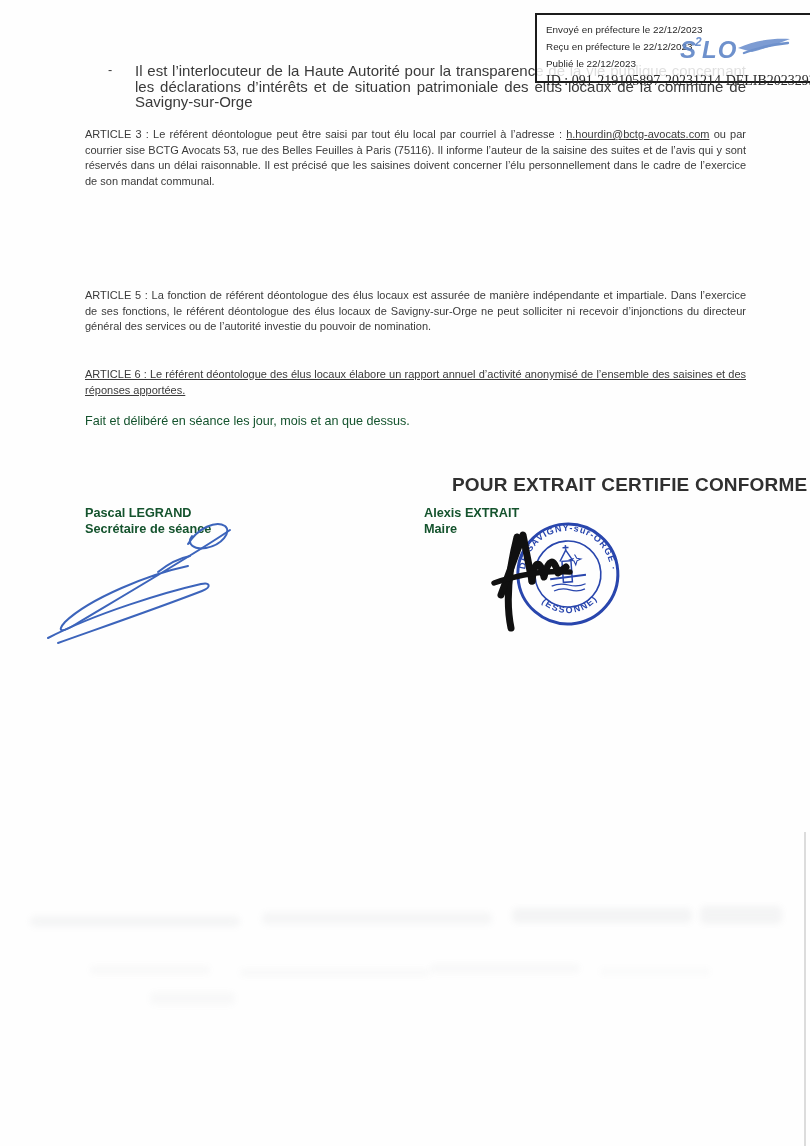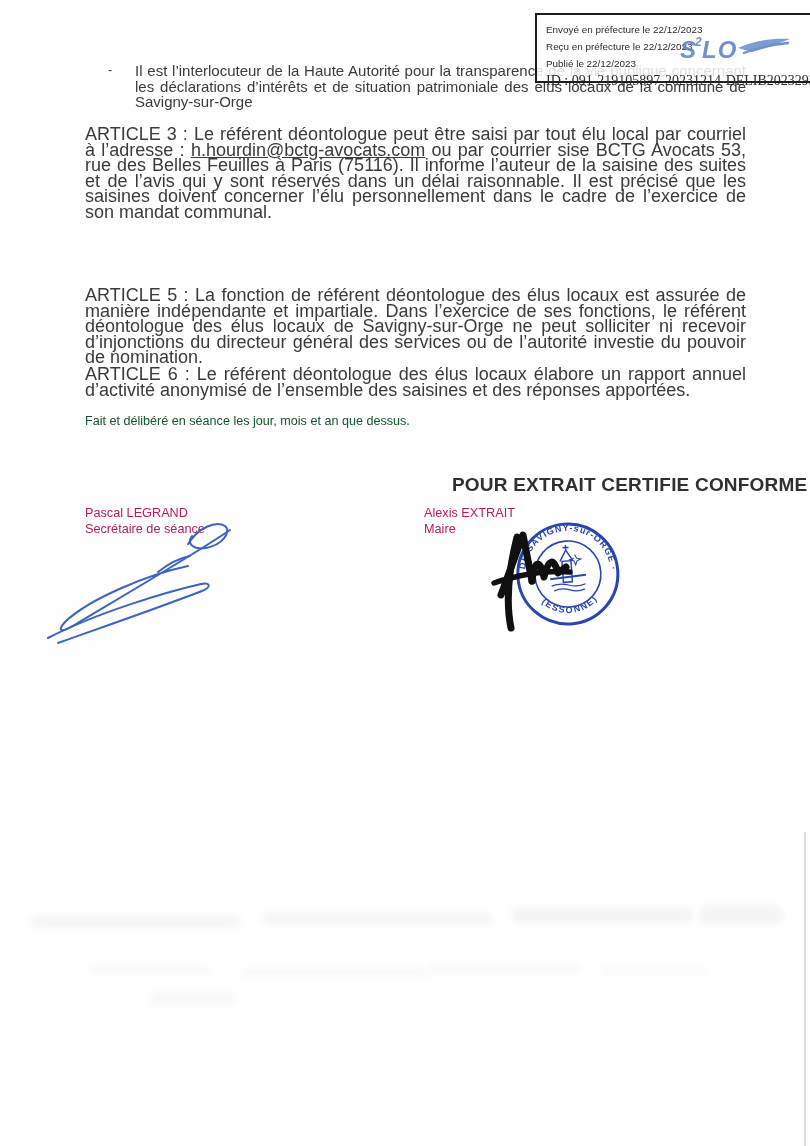--- a/index.html
+++ b/index.html
@@ -7,21 +7,21 @@
     position:relative;
     width:810px;height:1146px;
     background:#fefefe;
     overflow:hidden;
     font-family:"Liberation Sans","DejaVu Sans",sans-serif;
     color:#383838;
   }
   .para{
     position:absolute;
     left:85px;width:661px;
-    font-size:18px;line-height:15.5px;
+    font-size:11px;line-height:15.5px;
     text-align:justify;
     color:#3a3a3a;
     z-index:1;
   }
   .bullet-row{
     position:absolute;left:108px;top:63px;width:638px;
     display:flex;z-index:1;
   }
   .bullet-marker{
     width:27px;flex:0 0 27px;
@@ -30,21 +30,21 @@
   .bullet-text{
     flex:1;font-size:15px;line-height:15.5px;
     text-align:justify;color:#3a3a3a;
   }
   .email-link{text-decoration:underline;color:#3a3a3a;cursor:pointer;}
   .closing-line{position:absolute;left:85px;top:414px;font-size:12.6px;color:#14532d;z-index:1;}
   .cert-title{
     position:absolute;left:408px;top:474px;
     font-size:19px;font-weight:bold;color:#303030;letter-spacing:.2px;z-index:1;margin-left:44px;
   }
-  .sig-block{position:absolute;font-size:12.7px;font-weight:normal;color:#be185d;line-height:16px;z-index:1;}
+  .sig-block{position:absolute;font-size:12.7px;font-weight:bold;color:#14532d;line-height:16px;z-index:1;}
   .sig-left{left:85px;top:505px;}
   .sig-right{left:424px;top:505px;}
 
   
   .pref-box{
     position:absolute;left:535px;top:13px;width:294px;height:70px;
     border:2px solid #1c1c1c;
     background:rgba(255,255,255,0.84);
     box-sizing:border-box;
     z-index:5;
@@ -69,21 +69,21 @@
 <div class="page">
 
   <div class="bullet-row">
     <div class="bullet-marker">-</div>
     <div class="bullet-text">Il est l’interlocuteur de la Haute Autorité pour la transparence de la vie publique concernant les déclarations d’intérêts et de situation patrimoniale des élus locaux de la commune de Savigny-sur-Orge</div>
   </div>
 
   <div class="para" style="top:127px;"><span>ARTICLE 3 :  Le référent déontologue peut être saisi par tout élu local par courriel à l’adresse : </span><span class="email-link">h.hourdin@bctg-avocats.com</span><span> ou par courrier sise BCTG Avocats 53, rue des Belles Feuilles à Paris (75116). Il informe l’auteur de la saisine des suites et de l’avis qui y sont réservés dans un délai raisonnable. Il est précisé que les saisines doivent concerner l’élu personnellement dans le cadre de l’exercice de son mandat communal.</span></div>
 
   <div class="para" style="top:288px;">ARTICLE 5 : La fonction de référent déontologue des élus locaux est assurée de manière indépendante et impartiale. Dans l’exercice de ses fonctions, le référent déontologue des élus locaux de Savigny-sur-Orge ne peut solliciter ni recevoir d’injonctions du directeur général des services ou de l’autorité investie du pouvoir de nomination.</div>
-  <div class="para" style="top:367px;">ARTICLE 6 : Le référent déontologue des élus locaux élabore un rapport annuel d’activité anonymisé de l’ensemble des saisines et des réponses apportées.</div>
+  <div class="para" style="top:367px;text-decoration:underline;">ARTICLE 6 : Le référent déontologue des élus locaux élabore un rapport annuel d’activité anonymisé de l’ensemble des saisines et des réponses apportées.</div>
 
   <div class="closing-line">Fait et délibéré en séance les jour, mois et an que dessus.</div>
 
   <div class="cert-title">POUR EXTRAIT CERTIFIE CONFORME</div>
 
   <div class="sig-block sig-left">
     <div>Pascal LEGRAND</div>
     <div>Secrétaire de séance</div>
   </div>
 

